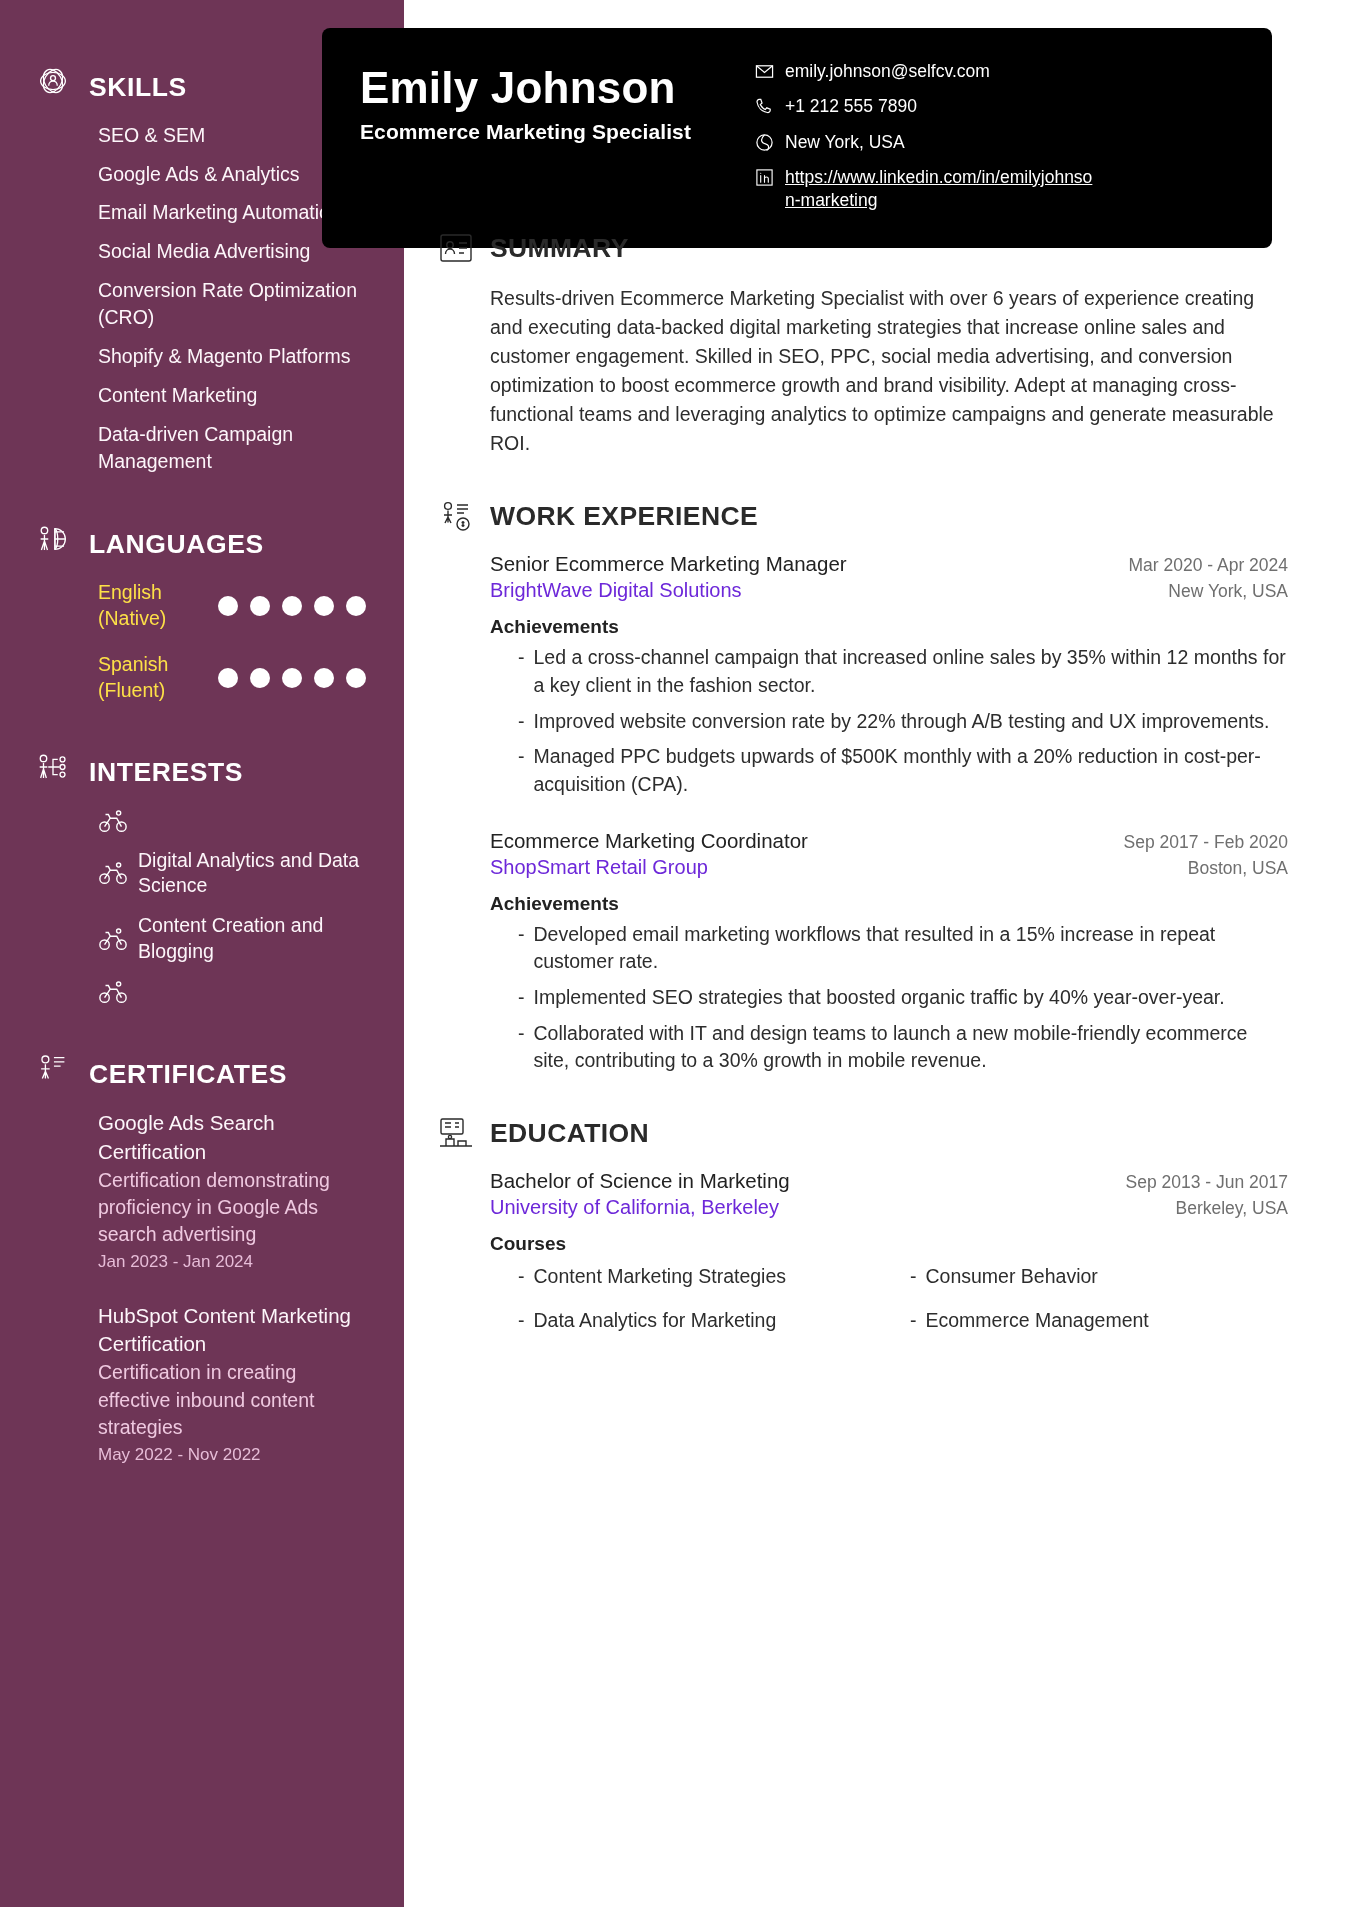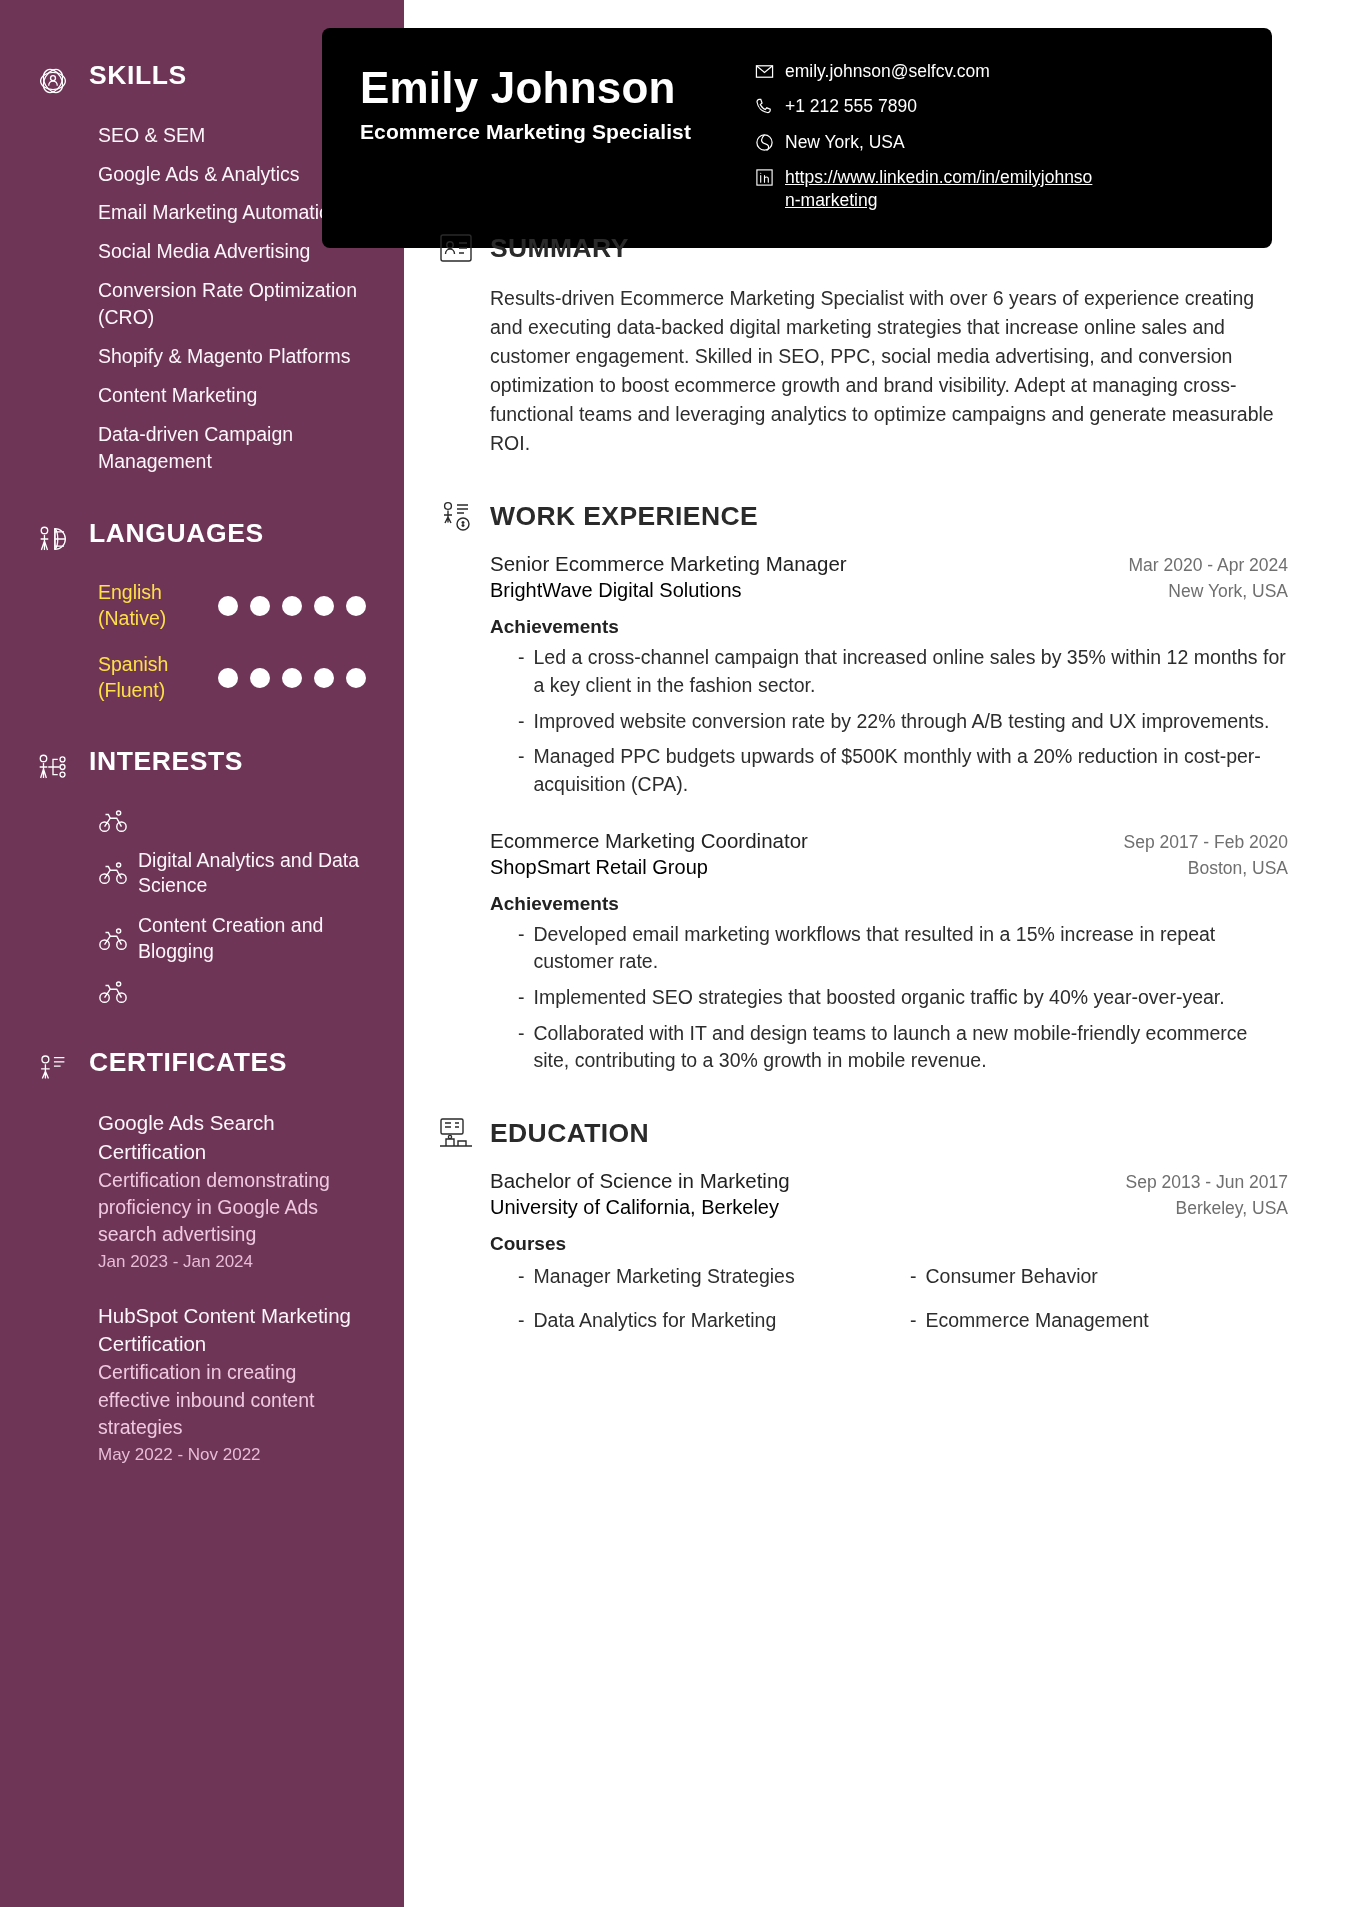--- a/index.html
+++ b/index.html
@@ -22,21 +22,21 @@
     left:0; top:0;
     width:404px;
     min-height:1907px;
     background:#6e3556;
     padding:62px 34px 40px 34px;
     color:#ffffff;
   }
   .side-section { margin-bottom:44px; }
   .side-head {
     display:flex;
-    align-items:flex-start;
+    align-items:flex-end;
     gap:17px;
     margin-bottom:22px;
   }
   .side-head h2 {
     font-size:26.5px;
     font-weight:bold;
     letter-spacing:.6px;
     color:#ffffff;
     line-height:1;
   }
@@ -216,21 +216,21 @@
   }
   .entry-sub {
     display:flex;
     justify-content:space-between;
     align-items:baseline;
     gap:20px;
     margin-top:3px;
   }
   .entry-org {
     font-size:20px;
-    color:#000000;
+    color:#6d28d9;
     font-weight:300;
   }
   .entry-loc {
     font-size:17.5px;
     color:#6f6f6f;
     font-weight:300;
     white-space:nowrap;
   }
   .ach-label {
     font-size:19px;
@@ -575,21 +575,21 @@
           <span class="entry-date">Sep 2013 - Jun 2017</span>
         </div>
         <div class="entry-sub">
           <span class="entry-org">University of California, Berkeley</span>
           <span class="entry-loc">Berkeley, USA</span>
         </div>
         <div class="courses-label">Courses</div>
         <div class="courses-grid">
           <div class="course-item">
             <span class="ach-dash">-</span>
-            <span>Manager Marketing Strategies</span>
+            <span>Content Marketing Strategies</span>
           </div>
           <div class="course-item">
             <span class="ach-dash">-</span>
             <span>Consumer Behavior</span>
           </div>
           <div class="course-item">
             <span class="ach-dash">-</span>
             <span>Data Analytics for Marketing</span>
           </div>
           <div class="course-item">

